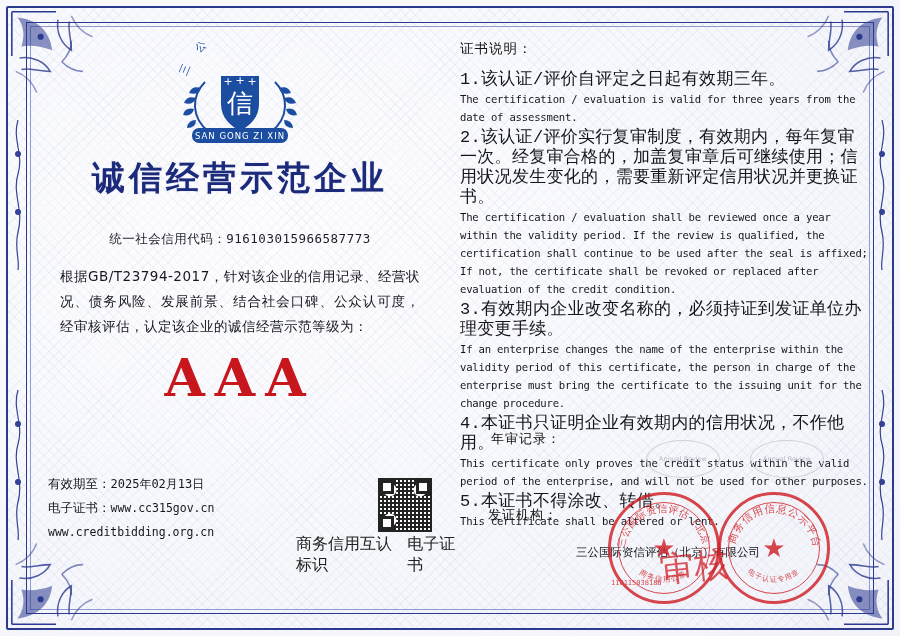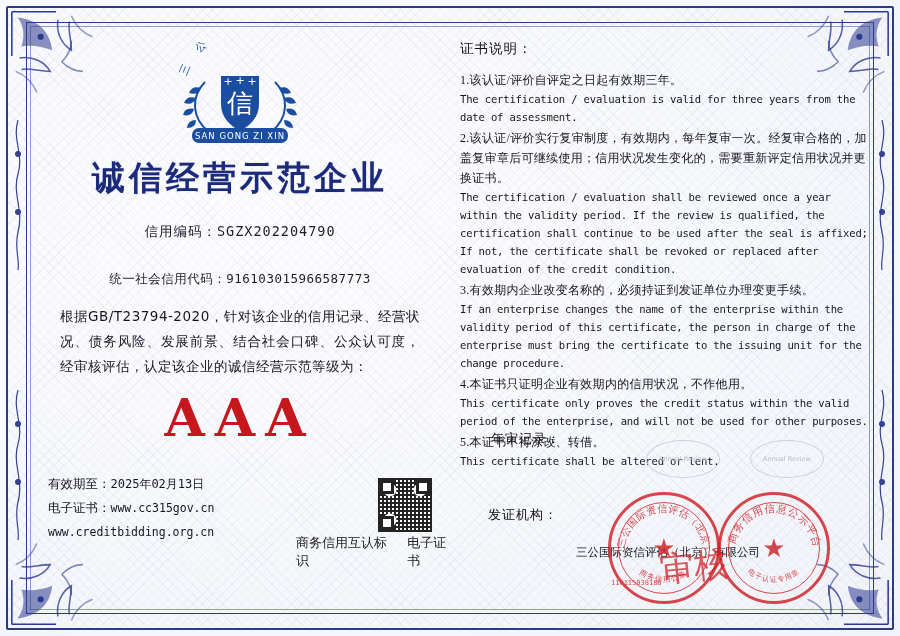--- a/index.html
+++ b/index.html
@@ -145,35 +145,35 @@
     position:absolute; inset:0;
     background:
       radial-gradient(circle at 22% 22%, #fff 0 6px, transparent 7px),
       radial-gradient(circle at 78% 22%, #fff 0 6px, transparent 7px),
       radial-gradient(circle at 22% 78%, #fff 0 6px, transparent 7px);
   }
   .qr-corner { position:absolute; width:14px; height:14px; border:3px solid #111; background:#fff;}
   .qr-c1{left:2px; top:2px;} .qr-c2{right:2px; top:2px;} .qr-c3{left:2px; bottom:2px;}
   .caption-row {
     position:absolute; left:248px; top:62px; width:160px;
-    font-family:"DejaVu Sans", sans-serif; font-size:13px; color:#222;
+    font-family:"DejaVu Sans", sans-serif; font-size:16px; color:#222;
     display:flex; gap:14px;
   }
 
   
   .r-head {
     margin-top: 14px;
     font-family:"DejaVu Sans", sans-serif;
     font-size: 13.5px; color:#111; letter-spacing:1px;
   }
   .r-list { margin-top:12px; width: 412px; }
   .r-item { margin-bottom: 2px; }
   .r-cn {
-    font-family:Liberation Serif, serif;
-    font-size: 12px; line-height: 20px; color:#14141c;
+    font-family:Liberation Mono, monospace;
+    font-size: 17px; line-height: 20px; color:#14141c;
     letter-spacing:.3px;
   }
   .r-en {
     font-family:"DejaVu Sans Mono", monospace;
     font-size: 10.6px; line-height: 18px; color:#14141c;
     letter-spacing:-.2px;
   }
   .annual {
     position:absolute; left:0; top:404px; width:412px; height:60px;
   }
@@ -372,27 +372,24 @@
           <text x="75" y="42" text-anchor="middle" font-size="11" fill="#ffffff" font-family="DejaVu Sans, sans-serif">+</text>
           <text x="87" y="43" text-anchor="middle" font-size="11" fill="#ffffff" font-family="DejaVu Sans, sans-serif">+</text>
 
           <rect x="27" y="86" width="96" height="15" rx="7" fill="#1b4da0"></rect>
           <text x="75" y="97" text-anchor="middle" font-size="8.5" fill="#ffffff" font-family="DejaVu Sans, sans-serif" letter-spacing="1">SAN GONG ZI XIN</text>
         </svg>
       </div>
 
       <div class="cert-title">诚信经营示范企业</div>
 
-      <div class="code-line">
-        <span>信用编码：</span><span>SGZX202204790</span>
-      </div>
 
       <div class="uscc-line">统一社会信用代码：916103015966587773</div>
 
-      <div class="body-text">根据GB/T23794-2020，针对该企业的信用记录、经营状况、债务风险、发展前景、结合社会口碑、公众认可度，经审核评估，认定该企业的诚信经营示范等级为：</div>
+      <div class="body-text">根据GB/T23794-2017，针对该企业的信用记录、经营状况、债务风险、发展前景、结合社会口碑、公众认可度，经审核评估，认定该企业的诚信经营示范等级为：</div>
 
       <div class="grade">AAA</div>
     </div>
 
     <div class="left-bottom">
       <div class="lb-lines">
         <div class="row">
           <span>有效期至：</span><span class="mono">2025年02月13日</span>
         </div>
         <div class="row">

